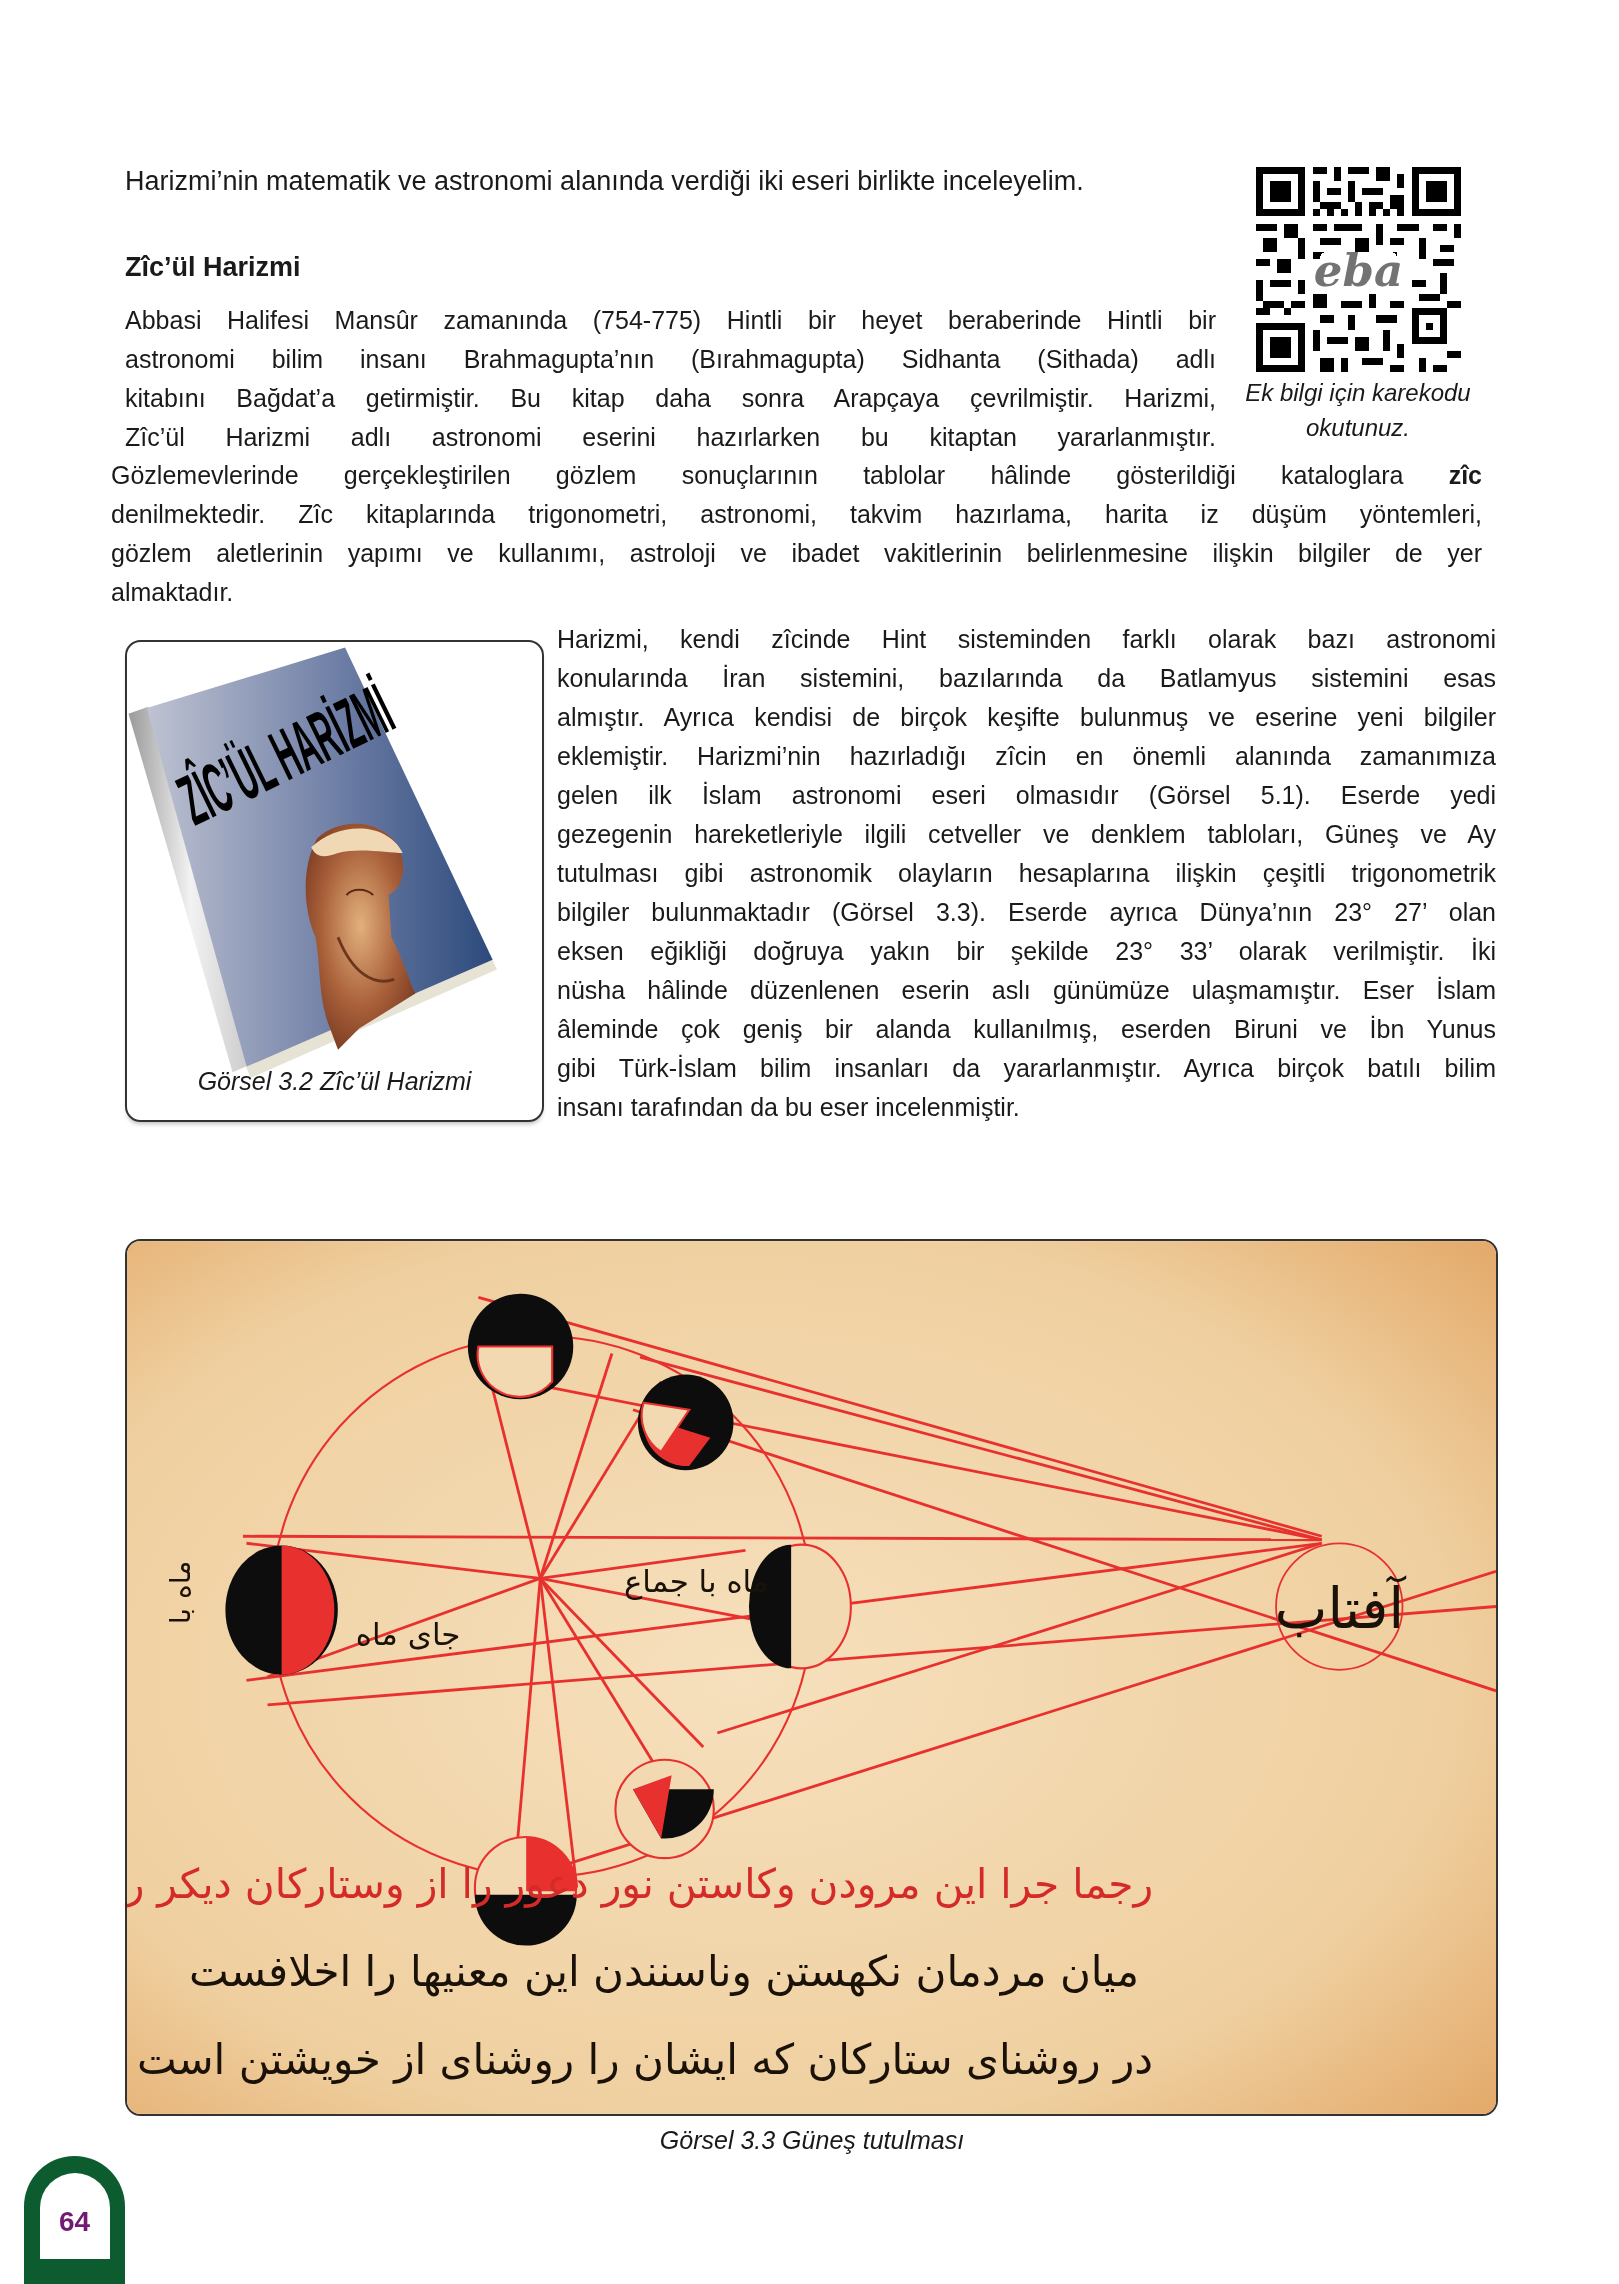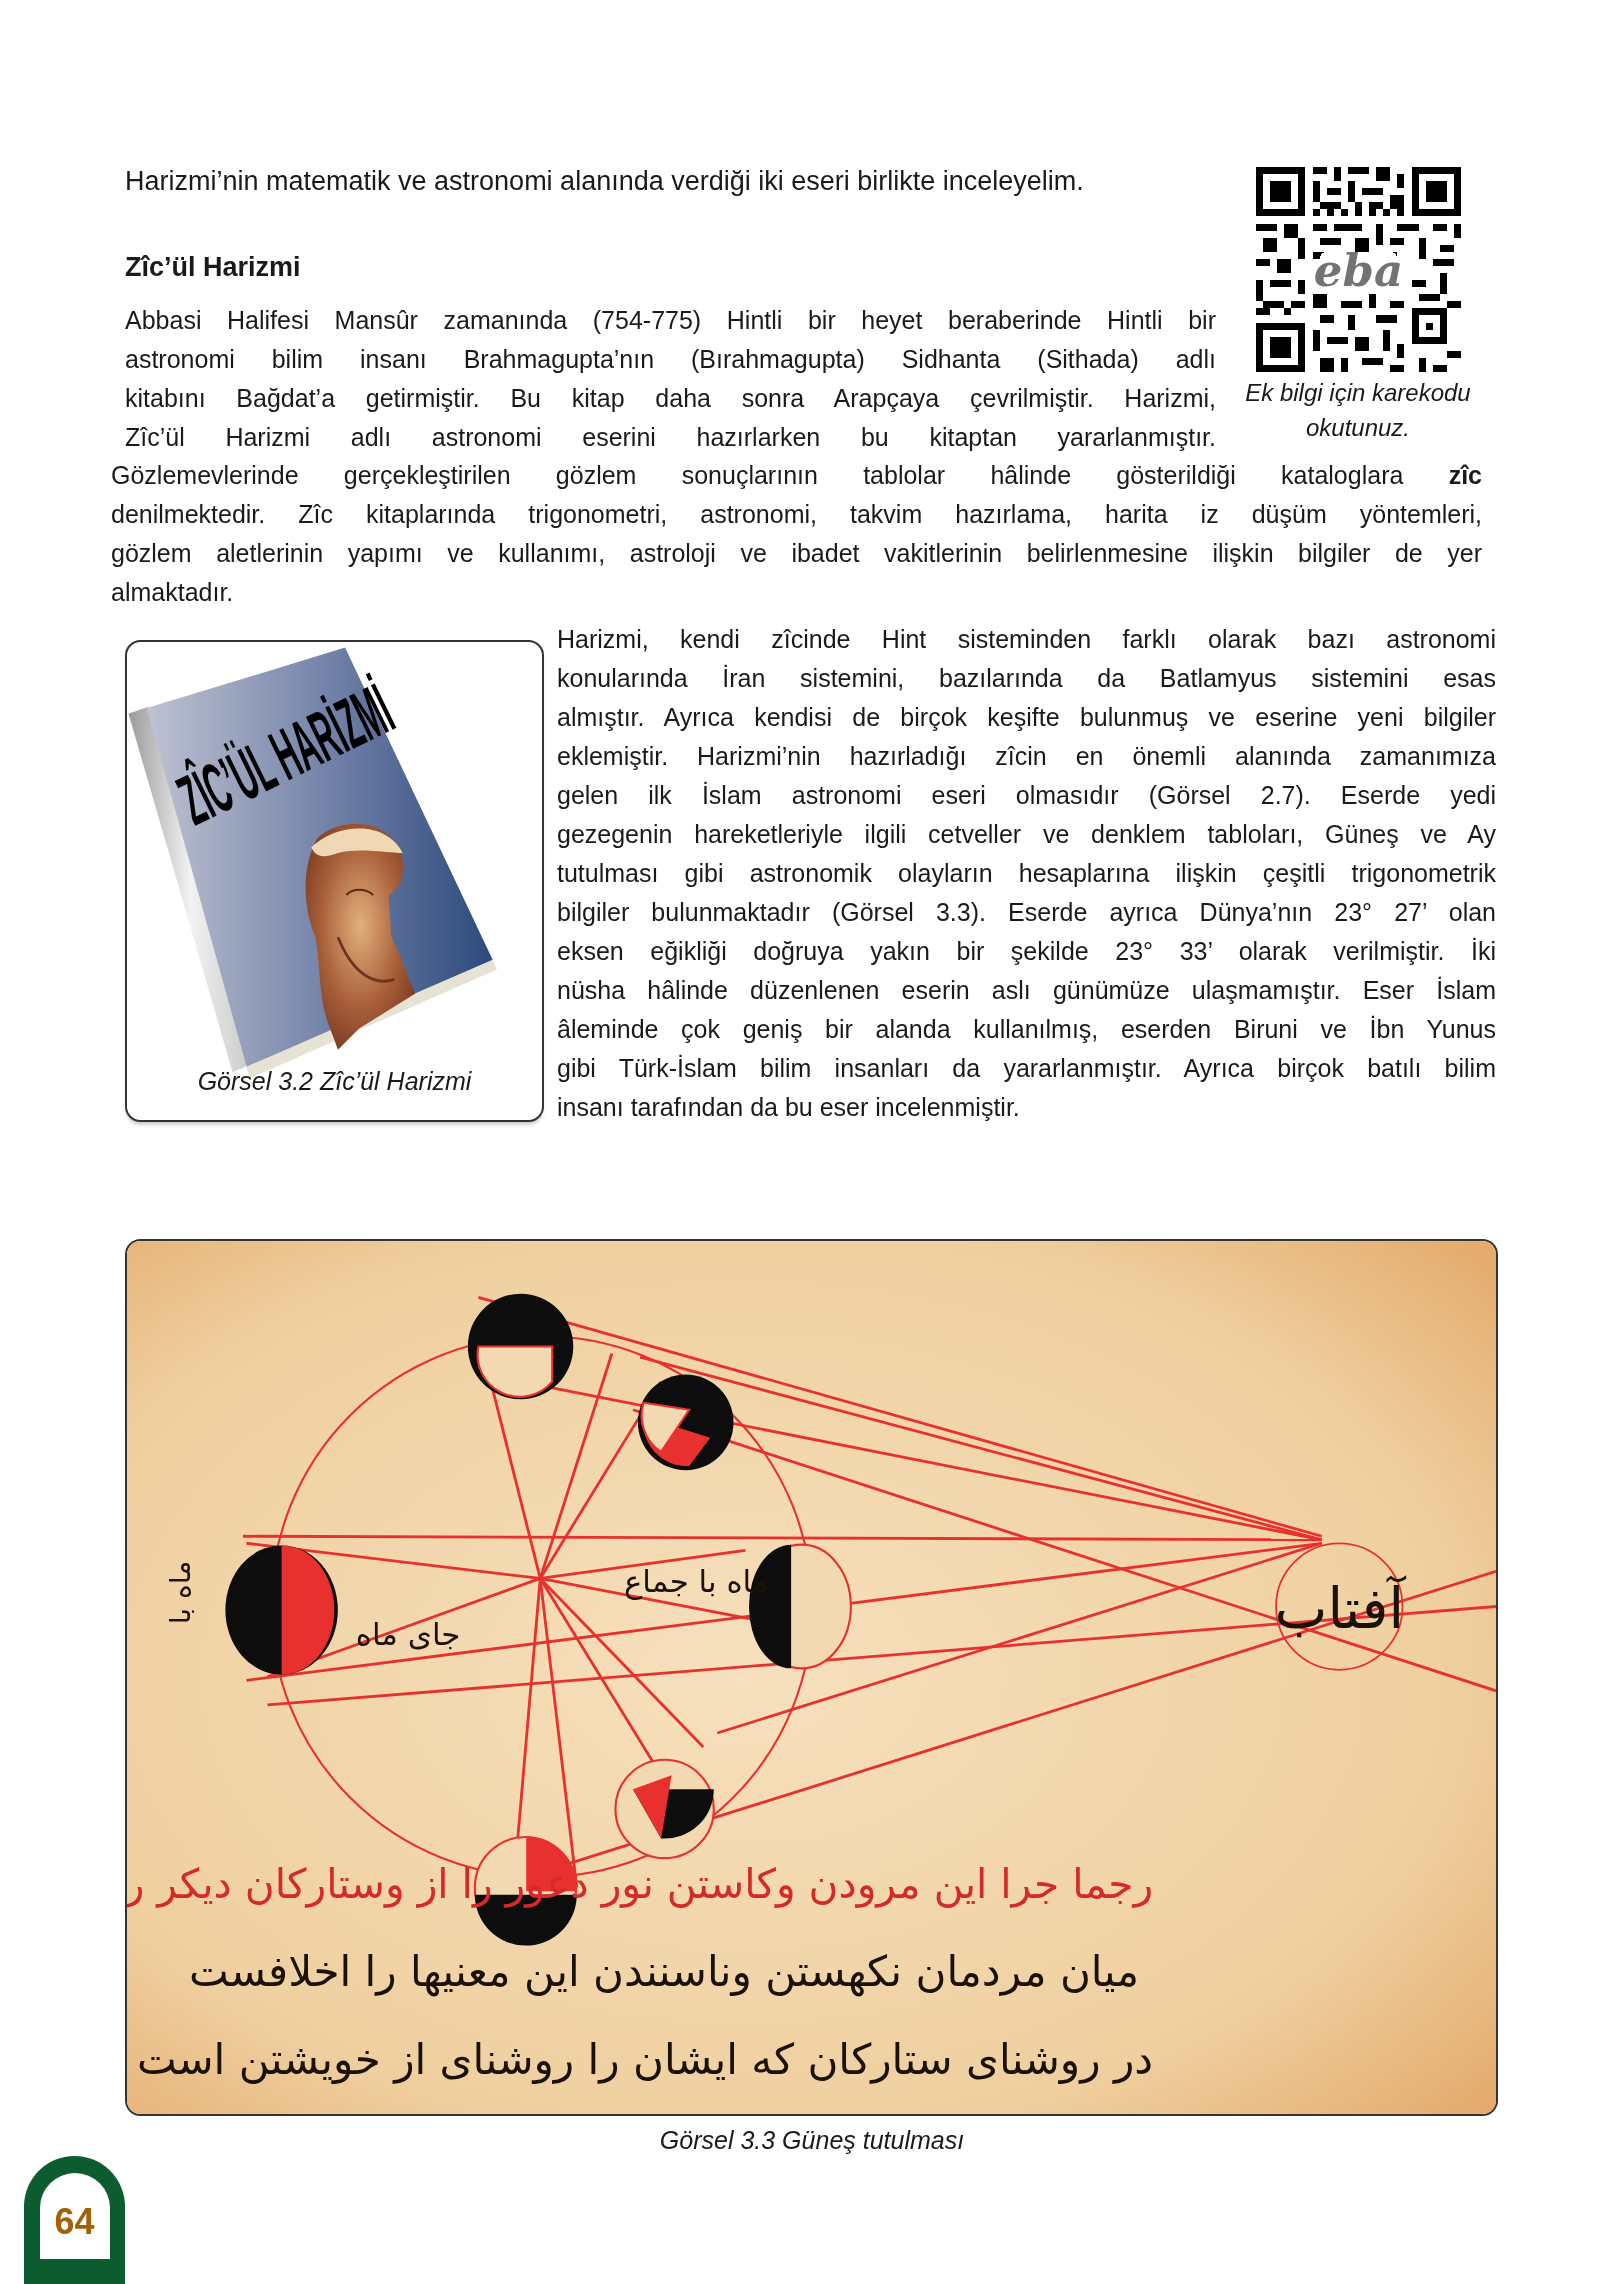--- a/index.html
+++ b/index.html
@@ -23,21 +23,21 @@
                font-style:italic; font-size:25px; line-height:35px; }
   #p2 { position:absolute; left:557px; top:620px; width:939px; }
   #fig33 { position:absolute; left:125px; top:1239px; width:1369px; height:873px;
            border:2.1px solid #333; border-radius:15.5px; overflow:hidden; }
   #fig33-cap { position:absolute; left:125px; top:2119px; width:1374px; text-align:center;
                font-style:italic; font-size:25px; line-height:42px; }
   #page-tab { position:absolute; left:24px; top:2156px; width:101px; height:128px; background:#0d5c2f;
               border-radius:51px 51px 0 0; }
   #page-tab-inner { position:absolute; left:15.5px; top:17px; width:70px; height:86px; background:#fff;
                     border-radius:35px 35px 0 0; display:flex; align-items:center; justify-content:center; }
-  #page-num { font-size:36px; font-weight:bold; color:#a16207; margin-top:12.7px; }
+  #page-num { font-size:28px; font-weight:bold; color:#701a75; margin-top:12.7px; }
   b.kw { font-weight:bold; }
 </style>
 </head>
 <body>
 
 <div id="intro">Harizmi’nin matematik ve astronomi alanında verdiği iki eseri birlikte inceleyelim.</div>
 
 <div id="heading">Zîc’ül Harizmi</div>
 
 <div id="p1a" class="txt just-lines">
@@ -188,21 +188,21 @@
     </g>
   </svg>
 </div>
 <div id="fig32-cap">Görsel 3.2 Zîc’ül Harizmi</div>
 
 <div id="p2" class="txt just-lines">
   <span>Harizmi, kendi zîcinde Hint sisteminden farklı olarak bazı astronomi</span>
   <span>konularında İran sistemini, bazılarında da Batlamyus sistemini esas</span>
   <span>almıştır. Ayrıca kendisi de birçok keşifte bulunmuş ve eserine yeni bilgiler</span>
   <span>eklemiştir. Harizmi’nin hazırladığı zîcin en önemli alanında zamanımıza</span>
-  <span>gelen ilk İslam astronomi eseri olmasıdır (Görsel 2.7). Eserde yedi</span>
+  <span>gelen ilk İslam astronomi eseri olmasıdır (Görsel 5.1). Eserde yedi</span>
   <span>gezegenin hareketleriyle ilgili cetveller ve denklem tabloları, Güneş ve Ay</span>
   <span>tutulması gibi astronomik olayların hesaplarına ilişkin çeşitli trigonometrik</span>
   <span>bilgiler bulunmaktadır (Görsel 3.3). Eserde ayrıca Dünya’nın 23° 27’ olan</span>
   <span>eksen eğikliği doğruya yakın bir şekilde 23° 33’ olarak verilmiştir. İki</span>
   <span>nüsha hâlinde düzenlenen eserin aslı günümüze ulaşmamıştır. Eser İslam</span>
   <span>âleminde çok geniş bir alanda kullanılmış, eserden Biruni ve İbn Yunus</span>
   <span>gibi Türk-İslam bilim insanları da yararlanmıştır. Ayrıca birçok batılı bilim</span>
   <span class="last">insanı tarafından da bu eser incelenmiştir.</span>
 </div>
 

